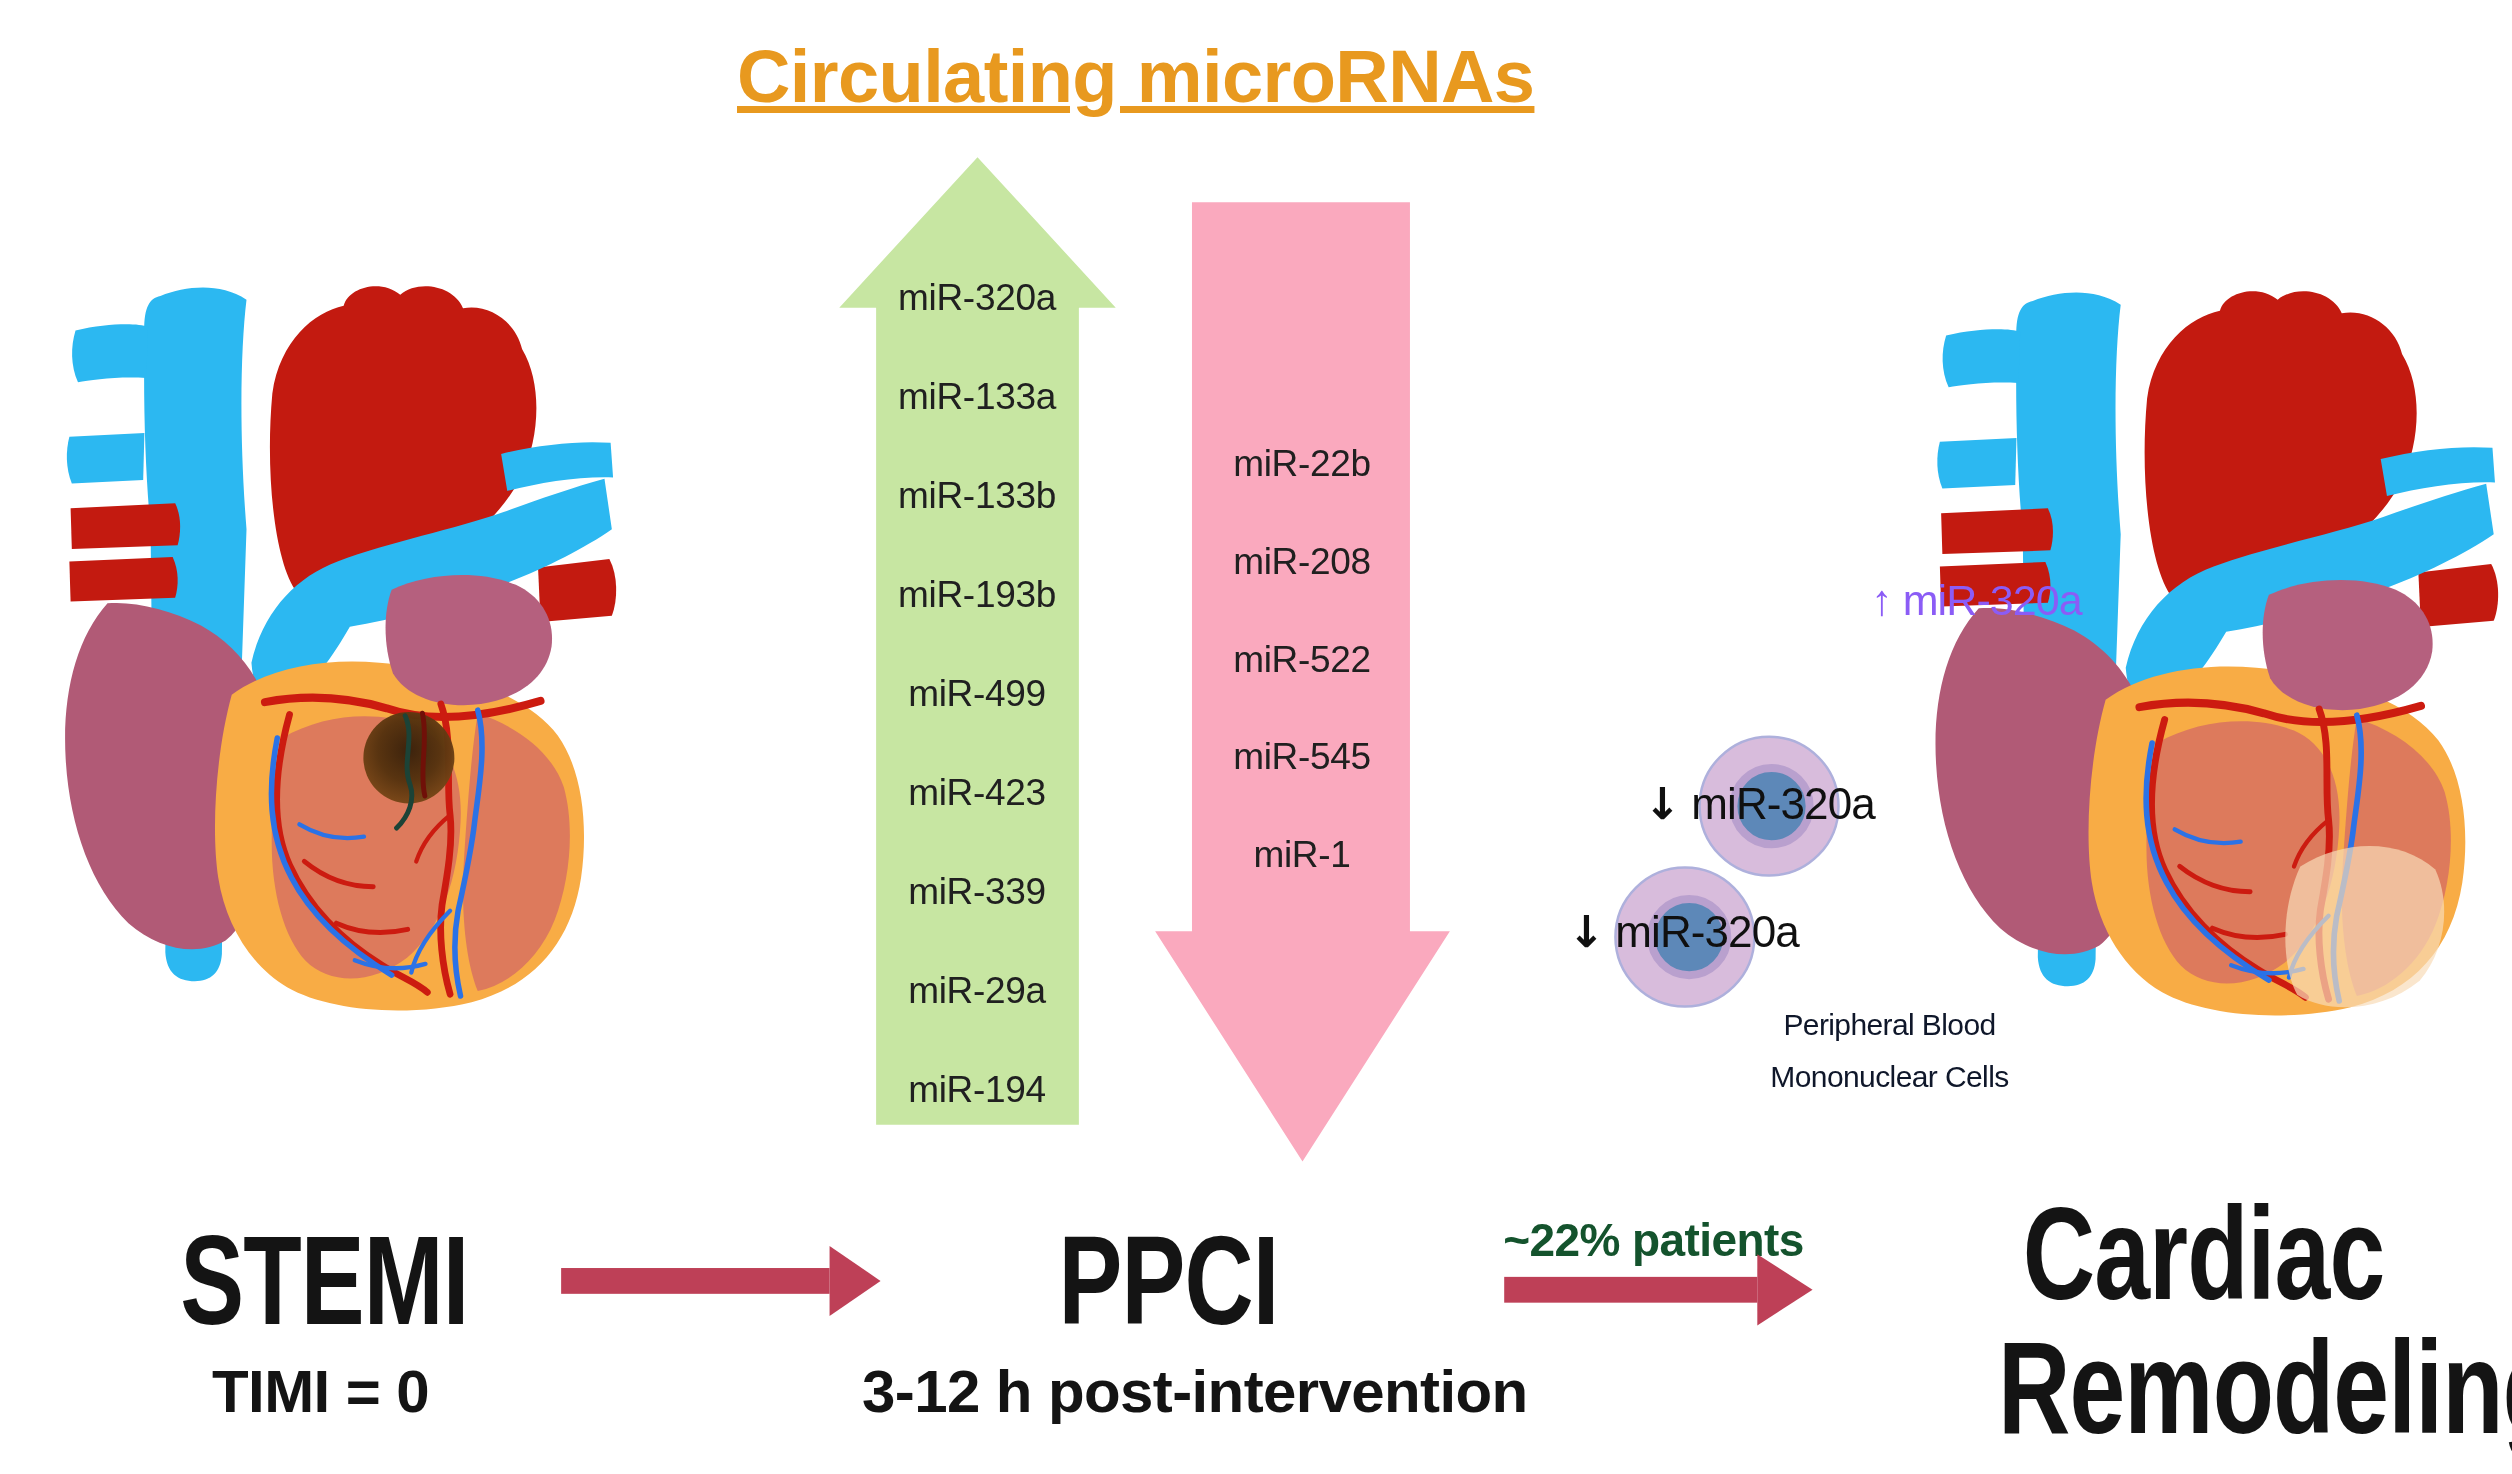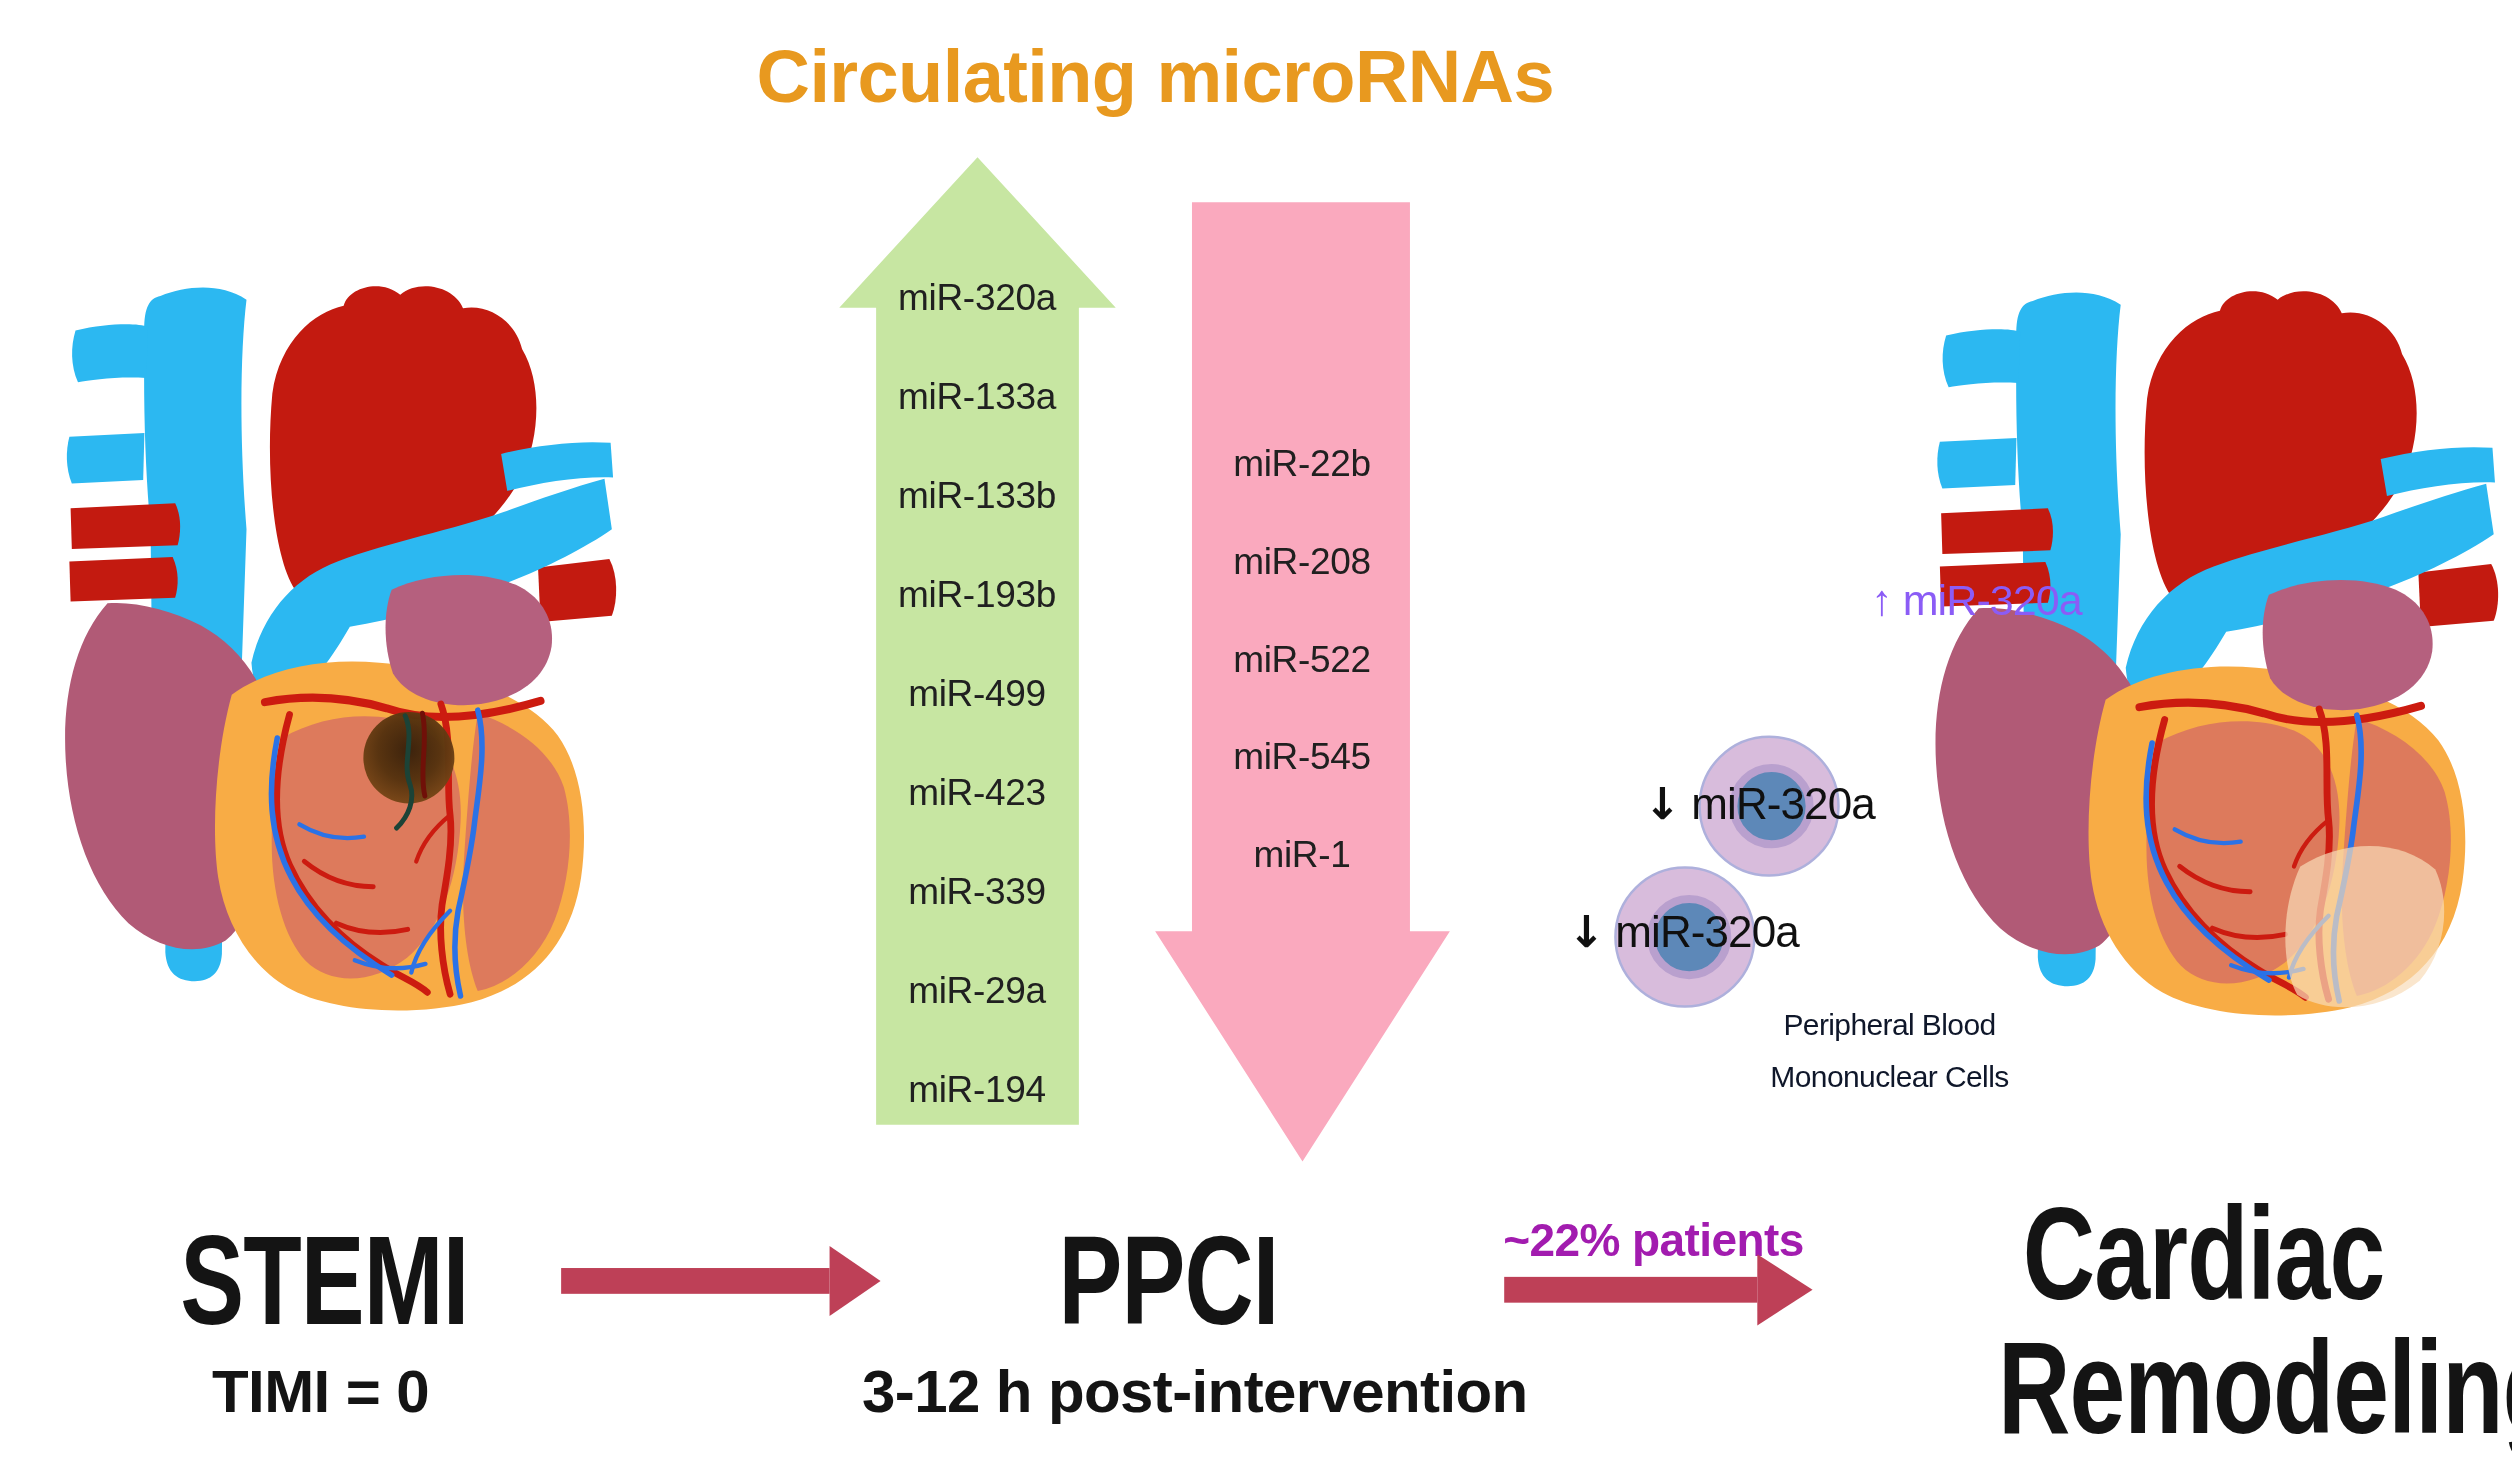--- a/index.html
+++ b/index.html
@@ -6,21 +6,21 @@
   body{
     width:2512px;height:1474px;
     background:#ffffff;
     position:relative;
     overflow:hidden;
     font-family:"Liberation Sans","DejaVu Sans",sans-serif;
     color:#161616;
   }
   .abs{position:absolute;}
   .nowrap{white-space:nowrap;}
-  .ctr{text-align:right;}
+  .ctr{text-align:left;text-decoration:underline;}
 
   .title{
     left:737px;top:34px;width:817px;
     font-size:74px;font-weight:700;letter-spacing:-0.6px;
     color:#E8991F;
   }
 
   .mir-label{
     width:246px;
     font-size:37px;line-height:41px;
@@ -62,21 +62,21 @@
     letter-spacing:-0.6px;color:#141414;text-align:center;
   }
   .outcome{
     font-size:132px;font-weight:700;line-height:138px;
     transform:scaleX(0.76);transform-origin:50% 50%;
     letter-spacing:-1.2px;color:#141414;
     width:541px;text-align:center;
   }
   .transition-lbl{
     font-size:46px;font-weight:700;line-height:52px;
-    letter-spacing:-0.6px;color:#a21caf;
+    letter-spacing:-0.6px;color:#14532d;
     width:369px;text-align:center;
   }
 </style>
 </head>
 <body>
 
 <svg width="0" height="0" style="position:absolute" aria-hidden="true">
   <defs>
     <radialGradient id="infarct-grad" cx="50%" cy="42%" r="62%">
       <stop offset="0%" stop-color="#38200A"></stop>

